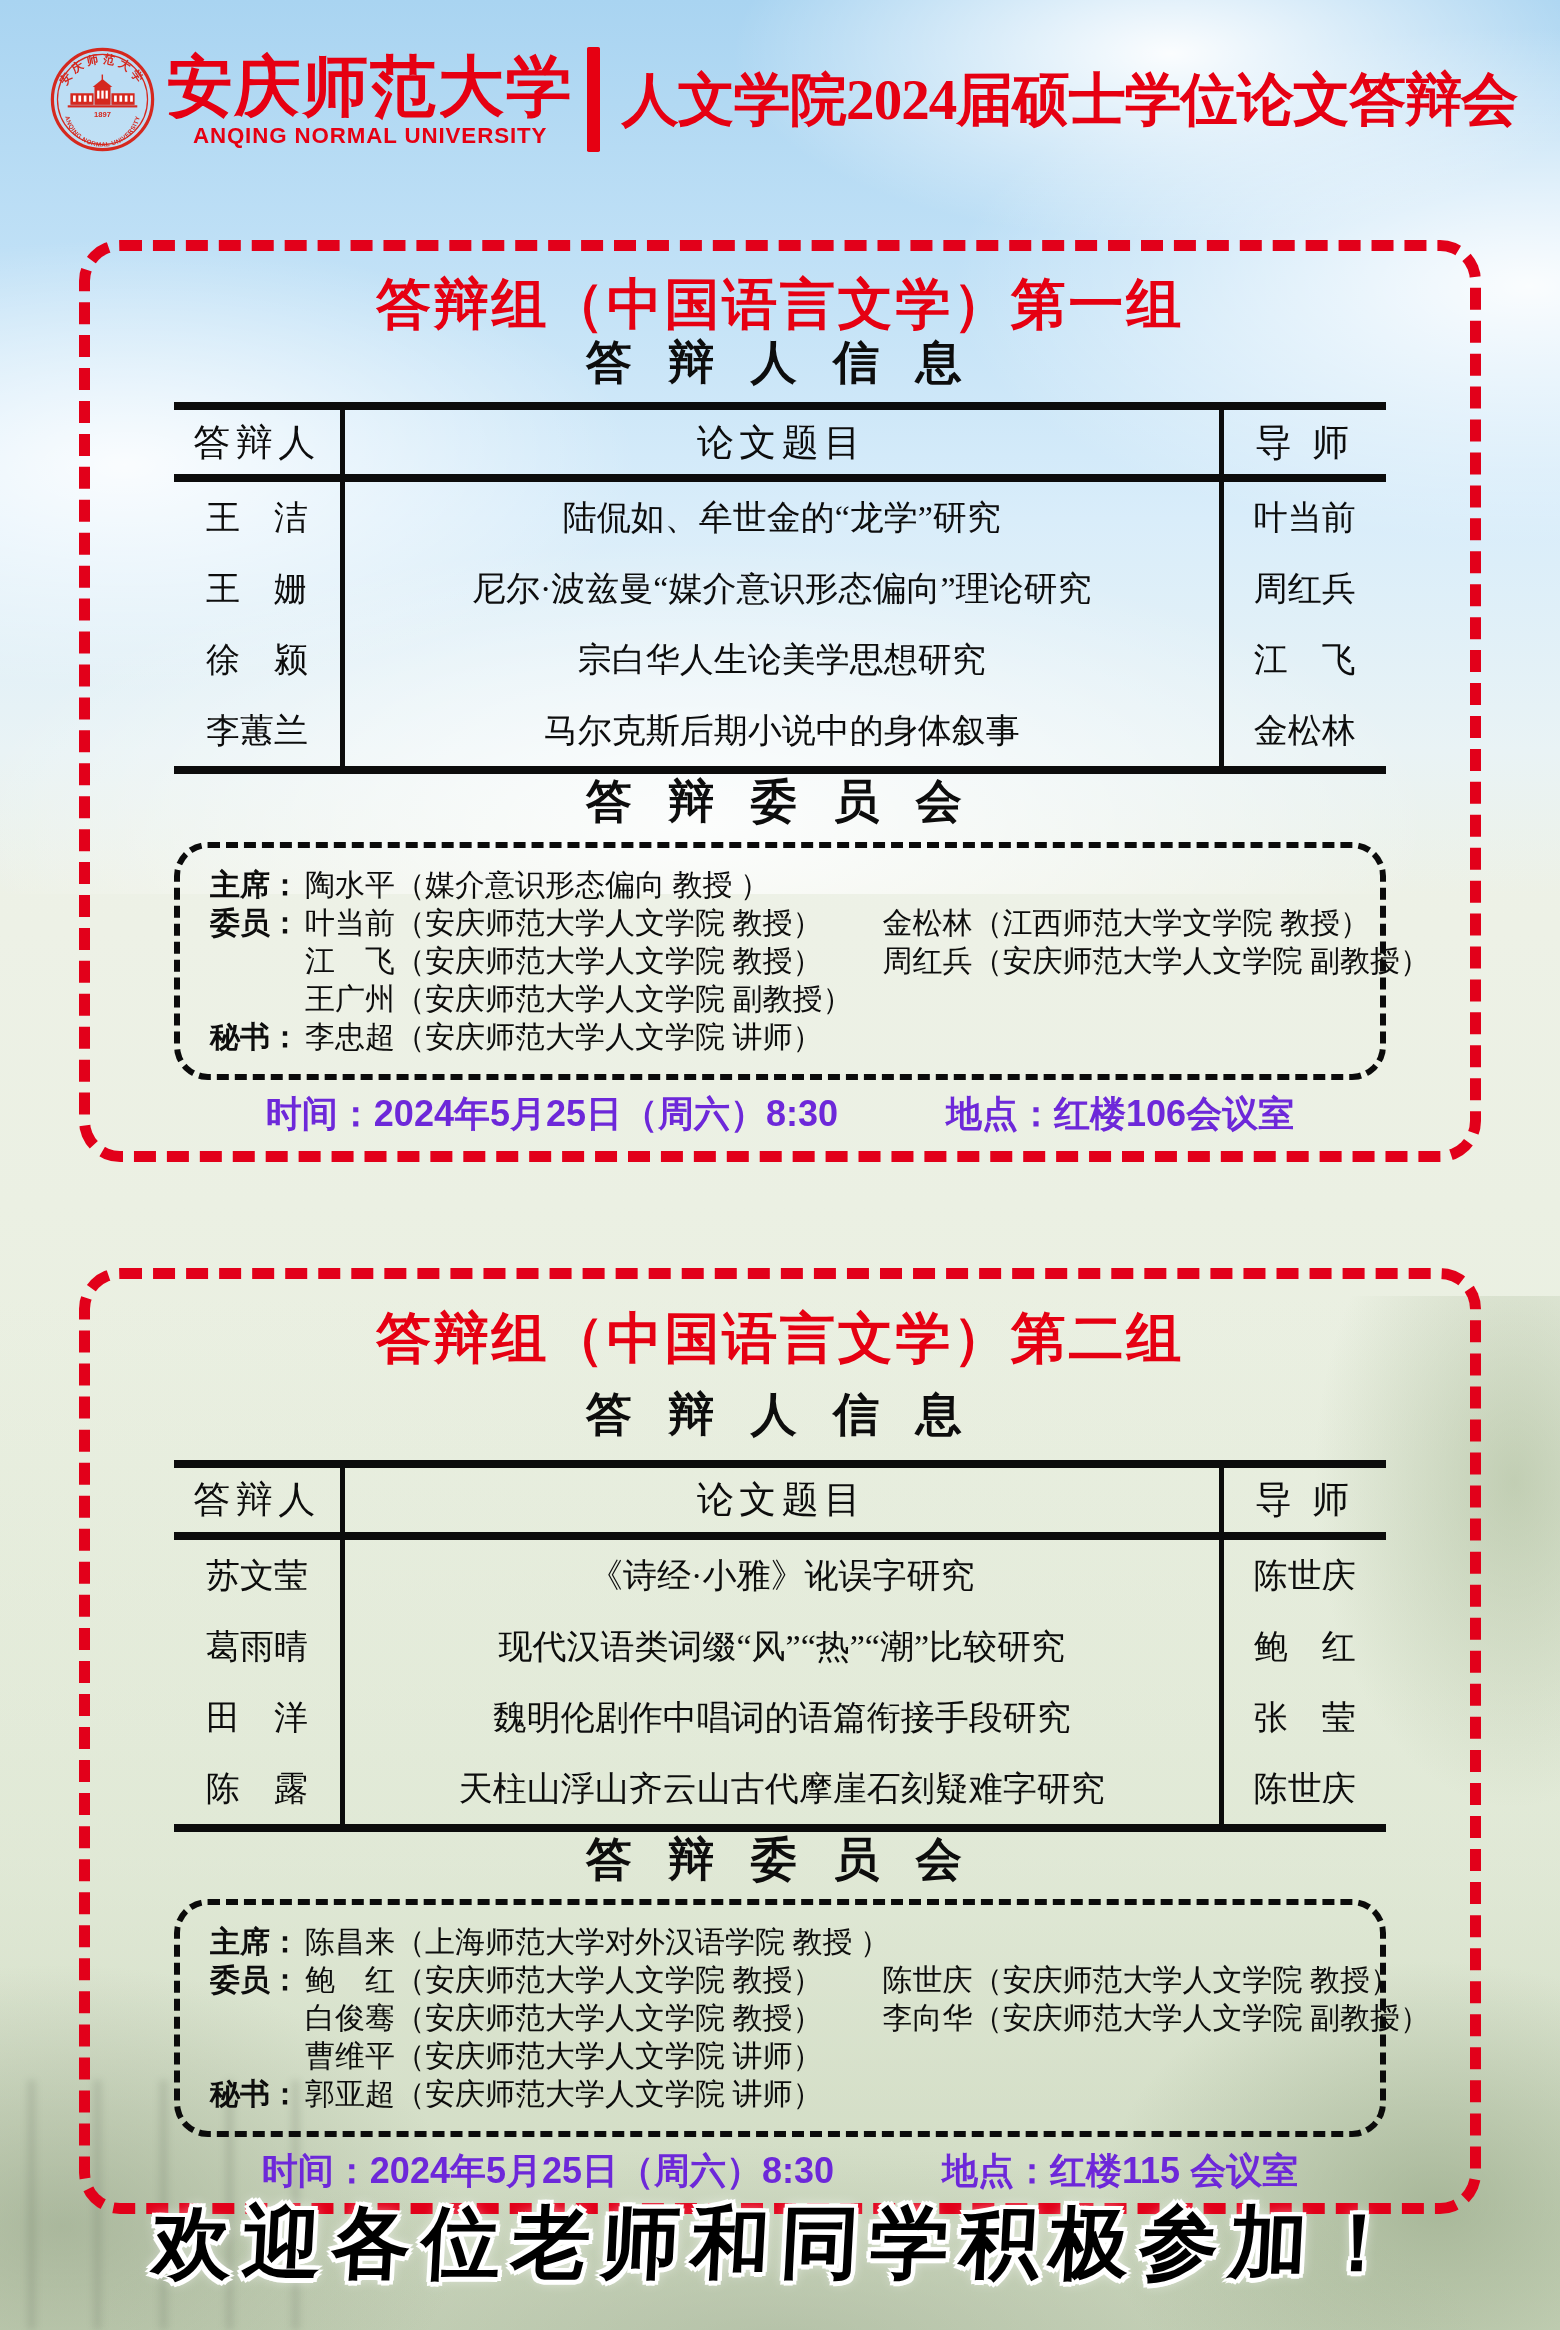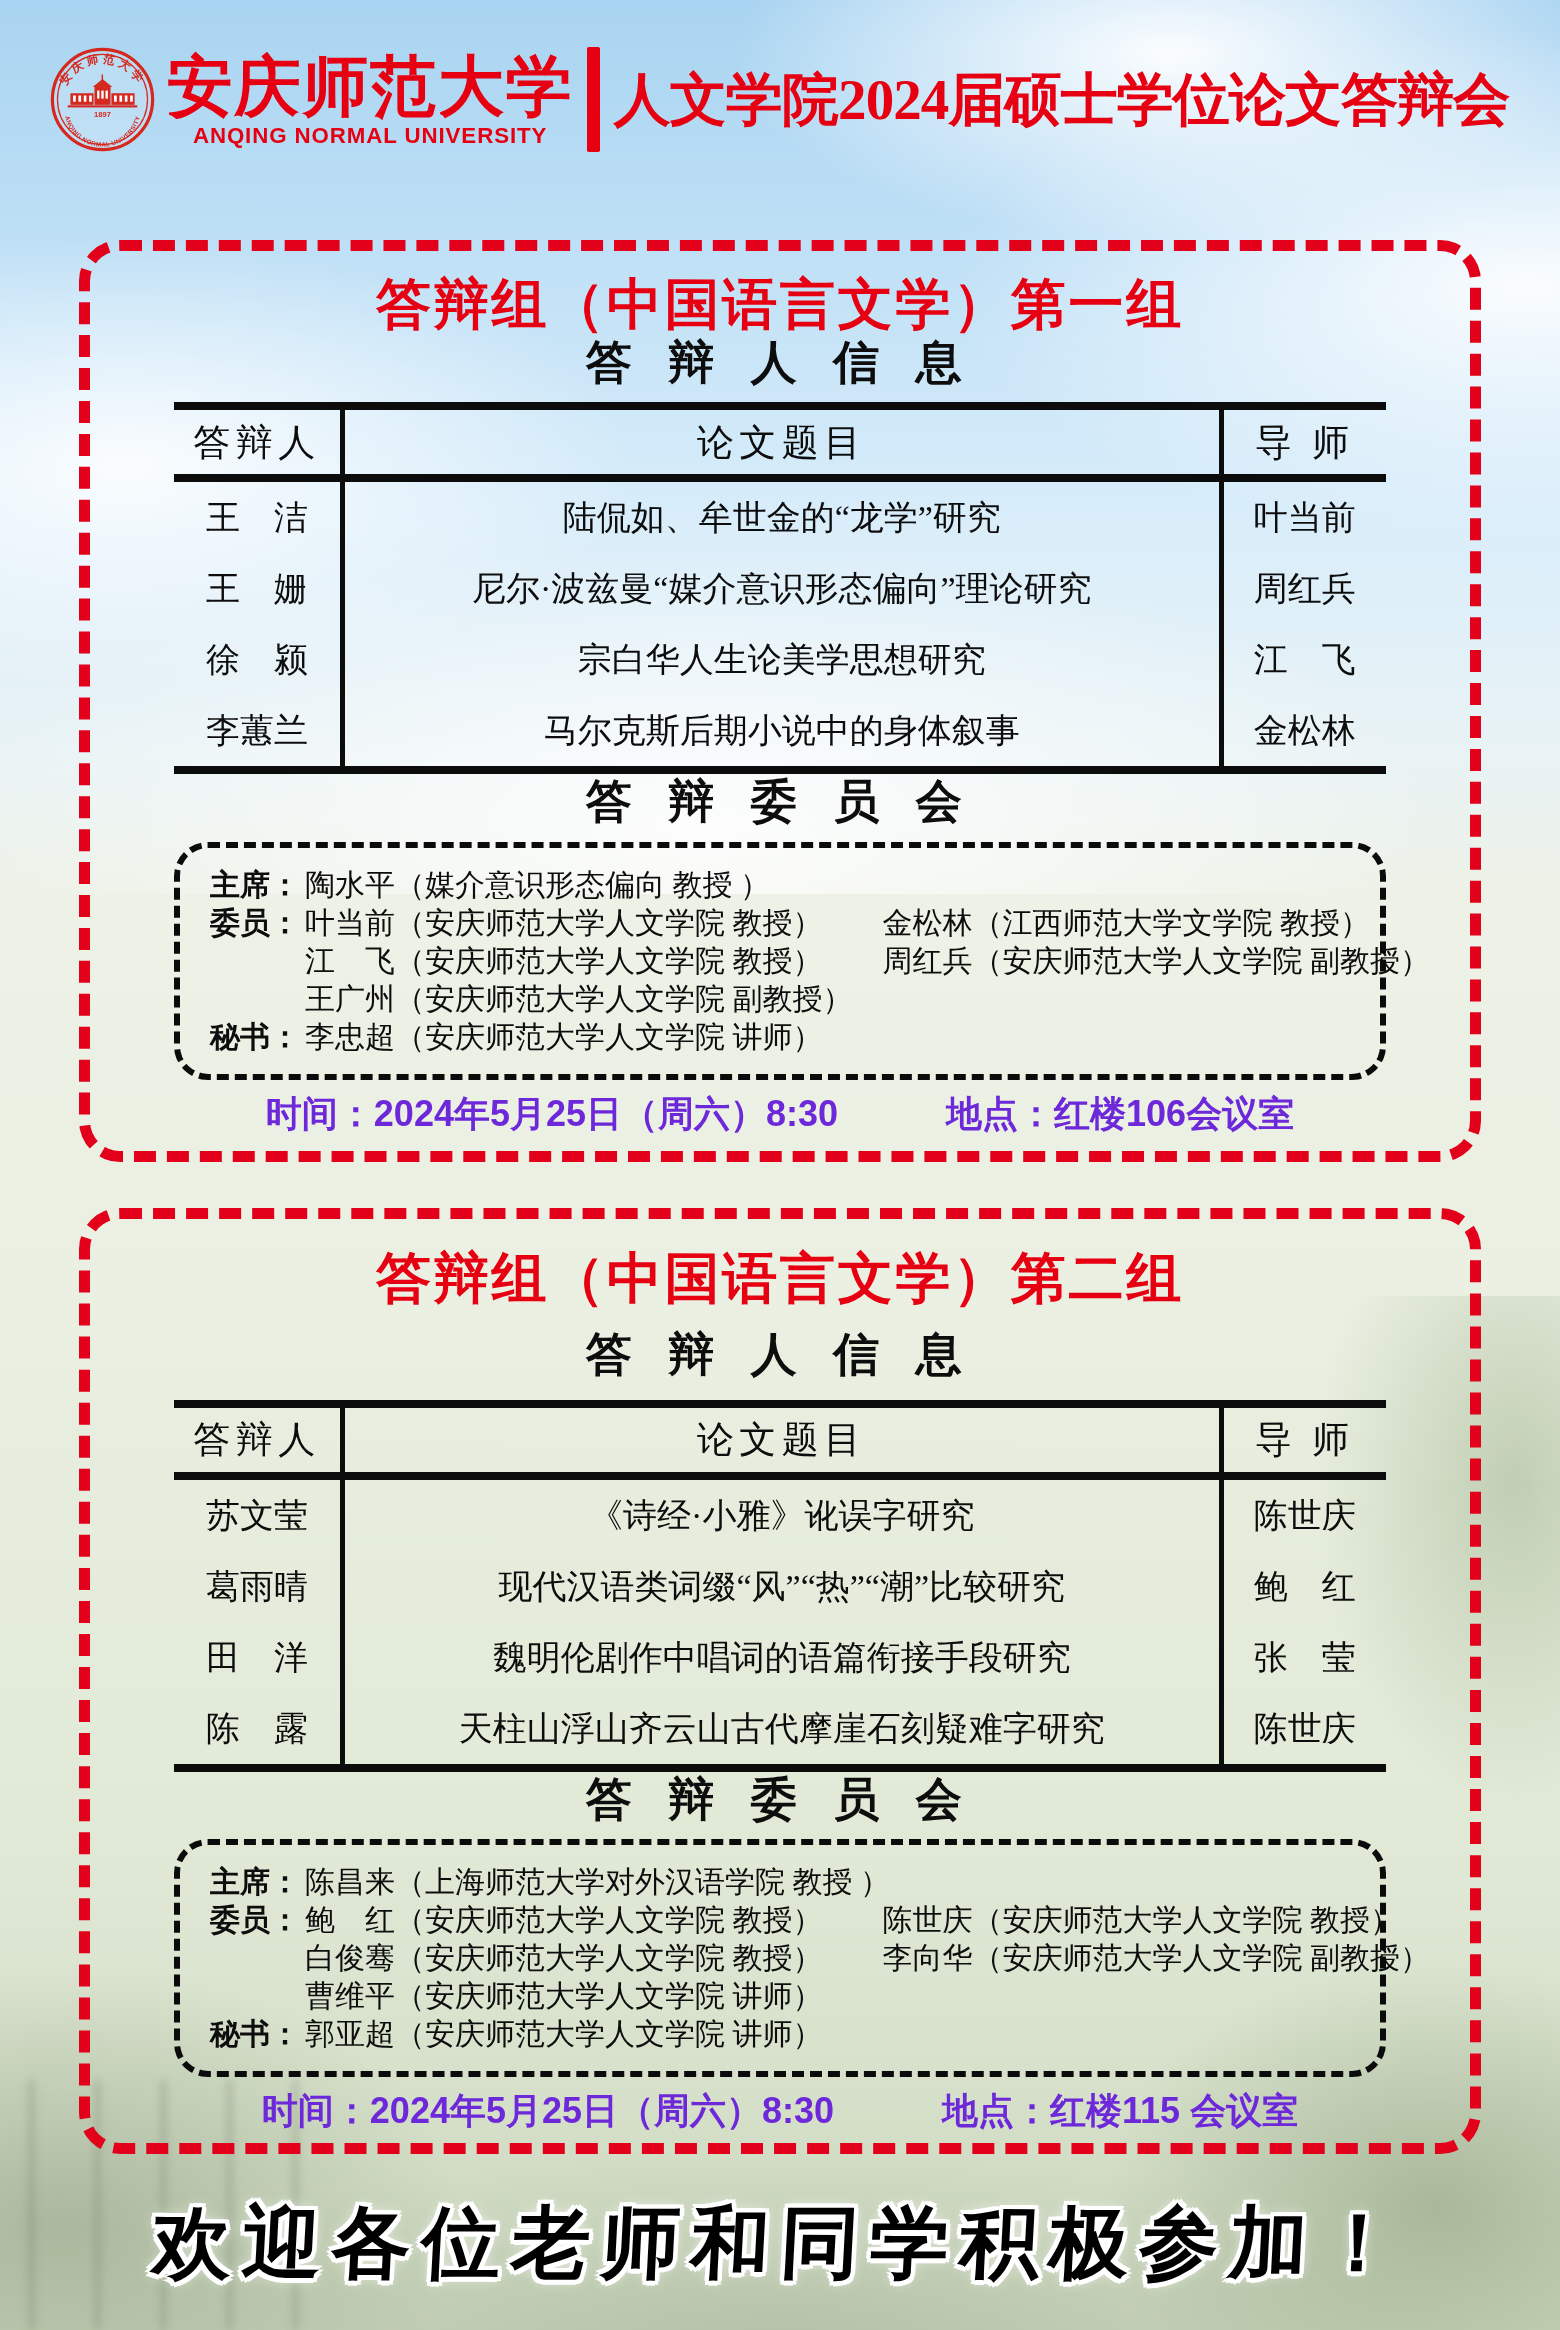--- a/index.html
+++ b/index.html
@@ -27,26 +27,26 @@
   .trunks{position:absolute;bottom:0;left:27px;width:304px;height:250px;pointer-events:none;
     background:repeating-linear-gradient(90deg, rgba(92,102,86,.28) 0 9px, transparent 9px 66px);
     filter:blur(3.6px);opacity:.6;}
   
   .header{position:absolute;top:46px;left:49px;right:27px;display:flex;align-items:center;}
   .seal{width:107px;height:107px;flex:0 0 auto;}
   .uni-text{margin-left:10.7px;color:#e60012;text-align:center;flex:0 0 auto;}
   .uni-cn{font:700 66px/72px "Liberation Serif","DejaVu Serif",serif;letter-spacing:1.8px;white-space:nowrap;}
   .uni-en{font:700 22.3px/24px "Liberation Sans","DejaVu Sans",sans-serif;letter-spacing:0.9px;white-space:nowrap;margin-top:1.8px;}
   .divider{width:13.4px;height:105px;background:#e60012;border-radius:1.8px;margin:0 13.4px;flex:0 0 auto;}
-  .main-title{margin:0;font:900 57px/66px "Liberation Serif","DejaVu Serif",serif;color:#e60012;white-space:nowrap;letter-spacing:-0.9px;}
+  .main-title{margin:8px;font:900 57px/66px "Liberation Serif","DejaVu Serif",serif;color:#e60012;white-space:nowrap;letter-spacing:-0.9px;}
   
   .group-box{position:absolute;left:79px;width:1402px;border:11.6px dashed #e2001a;border-radius:41px;
     box-sizing:border-box;text-align:center;}
   #group1{top:240px;height:922px;}
-  #group2{top:1208px;height:946px;}
+  #group2{top:1268px;height:946px;}
   .group-title{margin:23px 0 0;font:900 55px/61px "Liberation Sans","DejaVu Sans",sans-serif;color:#e60012;letter-spacing:2.7px;}
   #group2 .group-title{margin-top:29px;}
   .section-heading{margin:2px 0 0;font:700 46px/52px "Liberation Serif","DejaVu Serif",serif;color:#0d0d0d;letter-spacing:12.5px;}
   #group2 .section-heading.info{margin-top:19.7px;}
   
   .tbl{width:1212px;margin:13.4px auto 0;border-top:8px solid #0c0c0c;border-bottom:8px solid #0c0c0c;}
   #group2 .tbl{margin-top:19px;}
   .tr{display:grid;grid-template-columns:14.1% 72.5% 13.4%;}
   .tr.head{border-bottom:8px solid #0c0c0c;}
   .td{display:flex;align-items:center;justify-content:center;height:71px;

